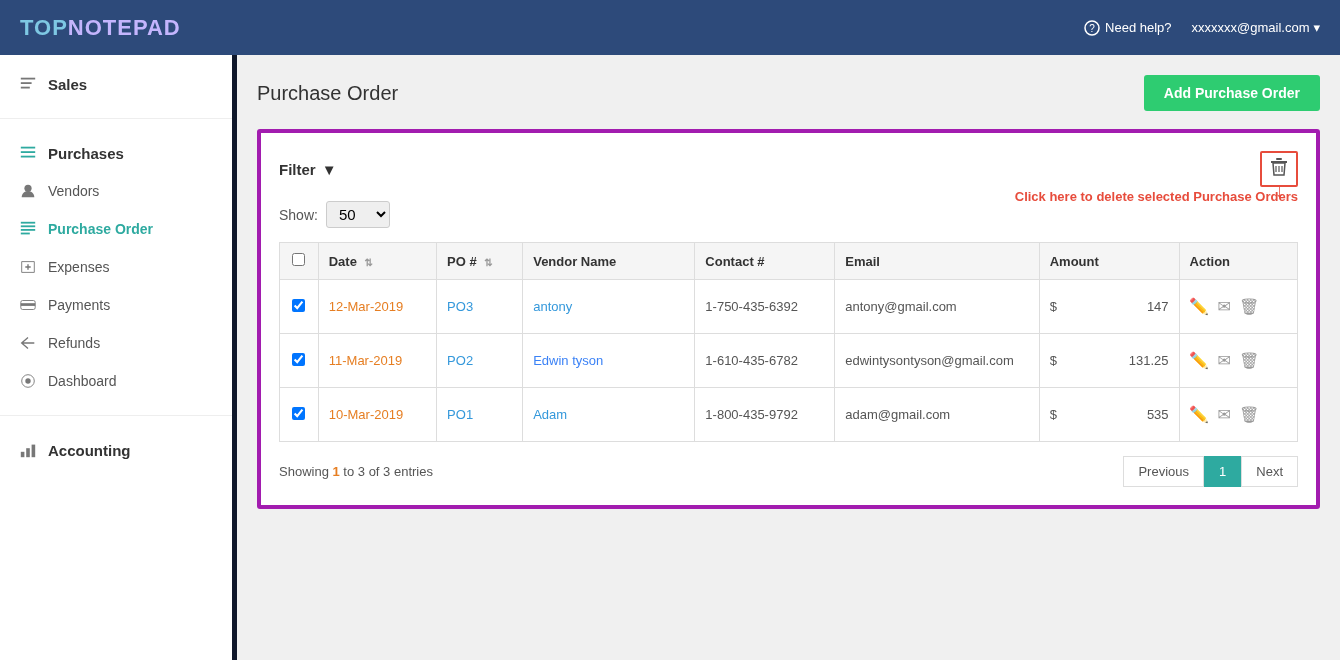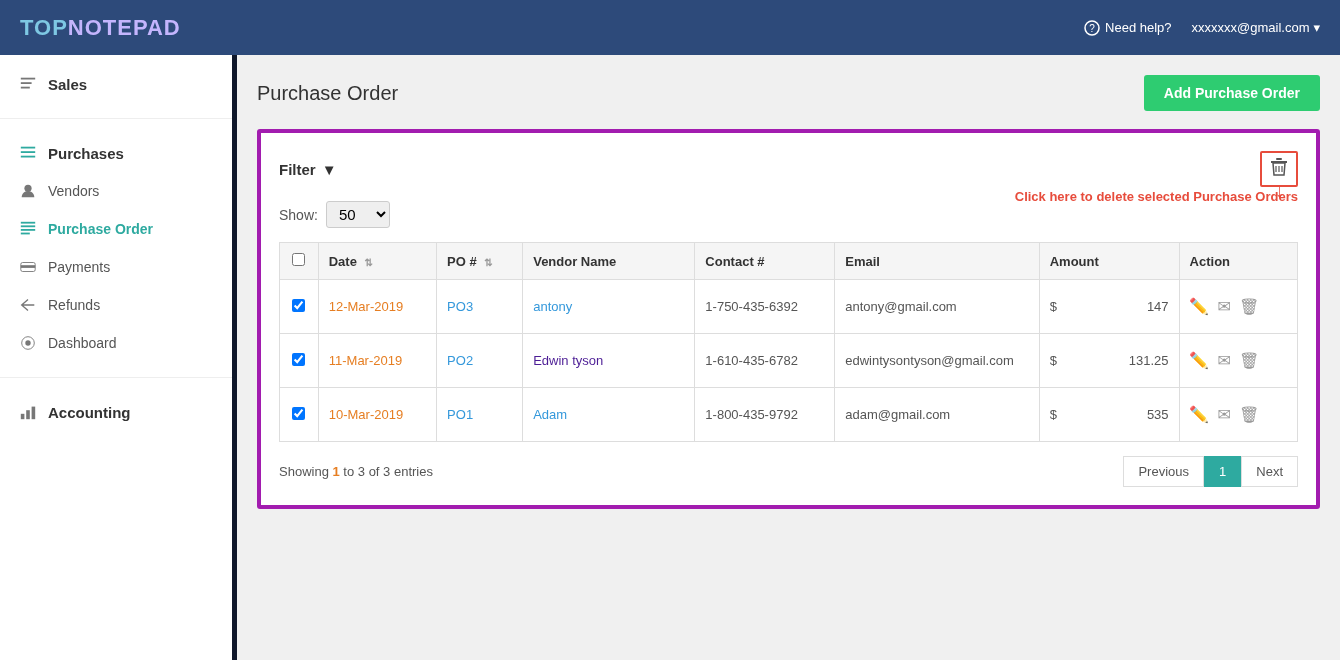--- a/index.html
+++ b/index.html
@@ -294,20 +294,29 @@
       <div class="sidebar-item active">
         <span class="icon">
           <svg viewBox="0 0 20 20" fill="#2eaaa0">
               <rect x="2" y="2" width="16" height="2"></rect>
               <rect x="2" y="6" width="16" height="2"></rect>
               <rect x="2" y="10" width="16" height="2"></rect>
               <rect x="2" y="14" width="10" height="2"></rect>
             </svg>
         </span>
         <span>Purchase Order</span>
+      </div>
+      <div class="sidebar-item">
+        <span class="icon">
+          <svg viewBox="0 0 20 20" fill="#777">
+              <path d="M3 4h14v12H3z" stroke="#777" fill="none"></path>
+              <path d="M7 10h6M10 7v6" stroke="#777" stroke-width="1.5"></path>
+            </svg>
+        </span>
+        <span>Expenses</span>
       </div>
       <div class="sidebar-item">
         <span class="icon">
           <svg viewBox="0 0 20 20" fill="#777">
               <rect x="2" y="5" width="16" height="10" rx="2" stroke="#777" fill="none"></rect>
               <rect x="2" y="8" width="16" height="3" fill="#777"></rect>
             </svg>
         </span>
         <span>Payments</span>
       </div>
@@ -425,21 +434,21 @@
         <span class="action-icon" title="Delete">🗑</span>
       </div>
     </td>
   </tr>
             <tr>
     <td class="col-check">
       <input type="checkbox" checked="" style="">
     </td>
     <td class="col-date" style="color:#e67e22">11-Mar-2019</td>
     <td class="col-po" style="color:#3498db;cursor:pointer">PO2</td>
-    <td class="col-vendor" style="color:#4c1d95;cursor:pointer">Edwin tyson</td>
+    <td class="col-vendor" style="color:#3b82f6;cursor:pointer">Edwin tyson</td>
     <td class="col-contact">1-610-435-6782</td>
     <td class="col-email">edwintysontyson@gmail.com</td>
     <td class="col-amount">
       <div class="amount-cell">
         <span class="dollar">$</span>
         <span class="amount-num" style="text-align:right;display:block;flex:1">131.25</span>
       </div>
     </td>
     <td class="col-action">
       <div class="action-icons">

